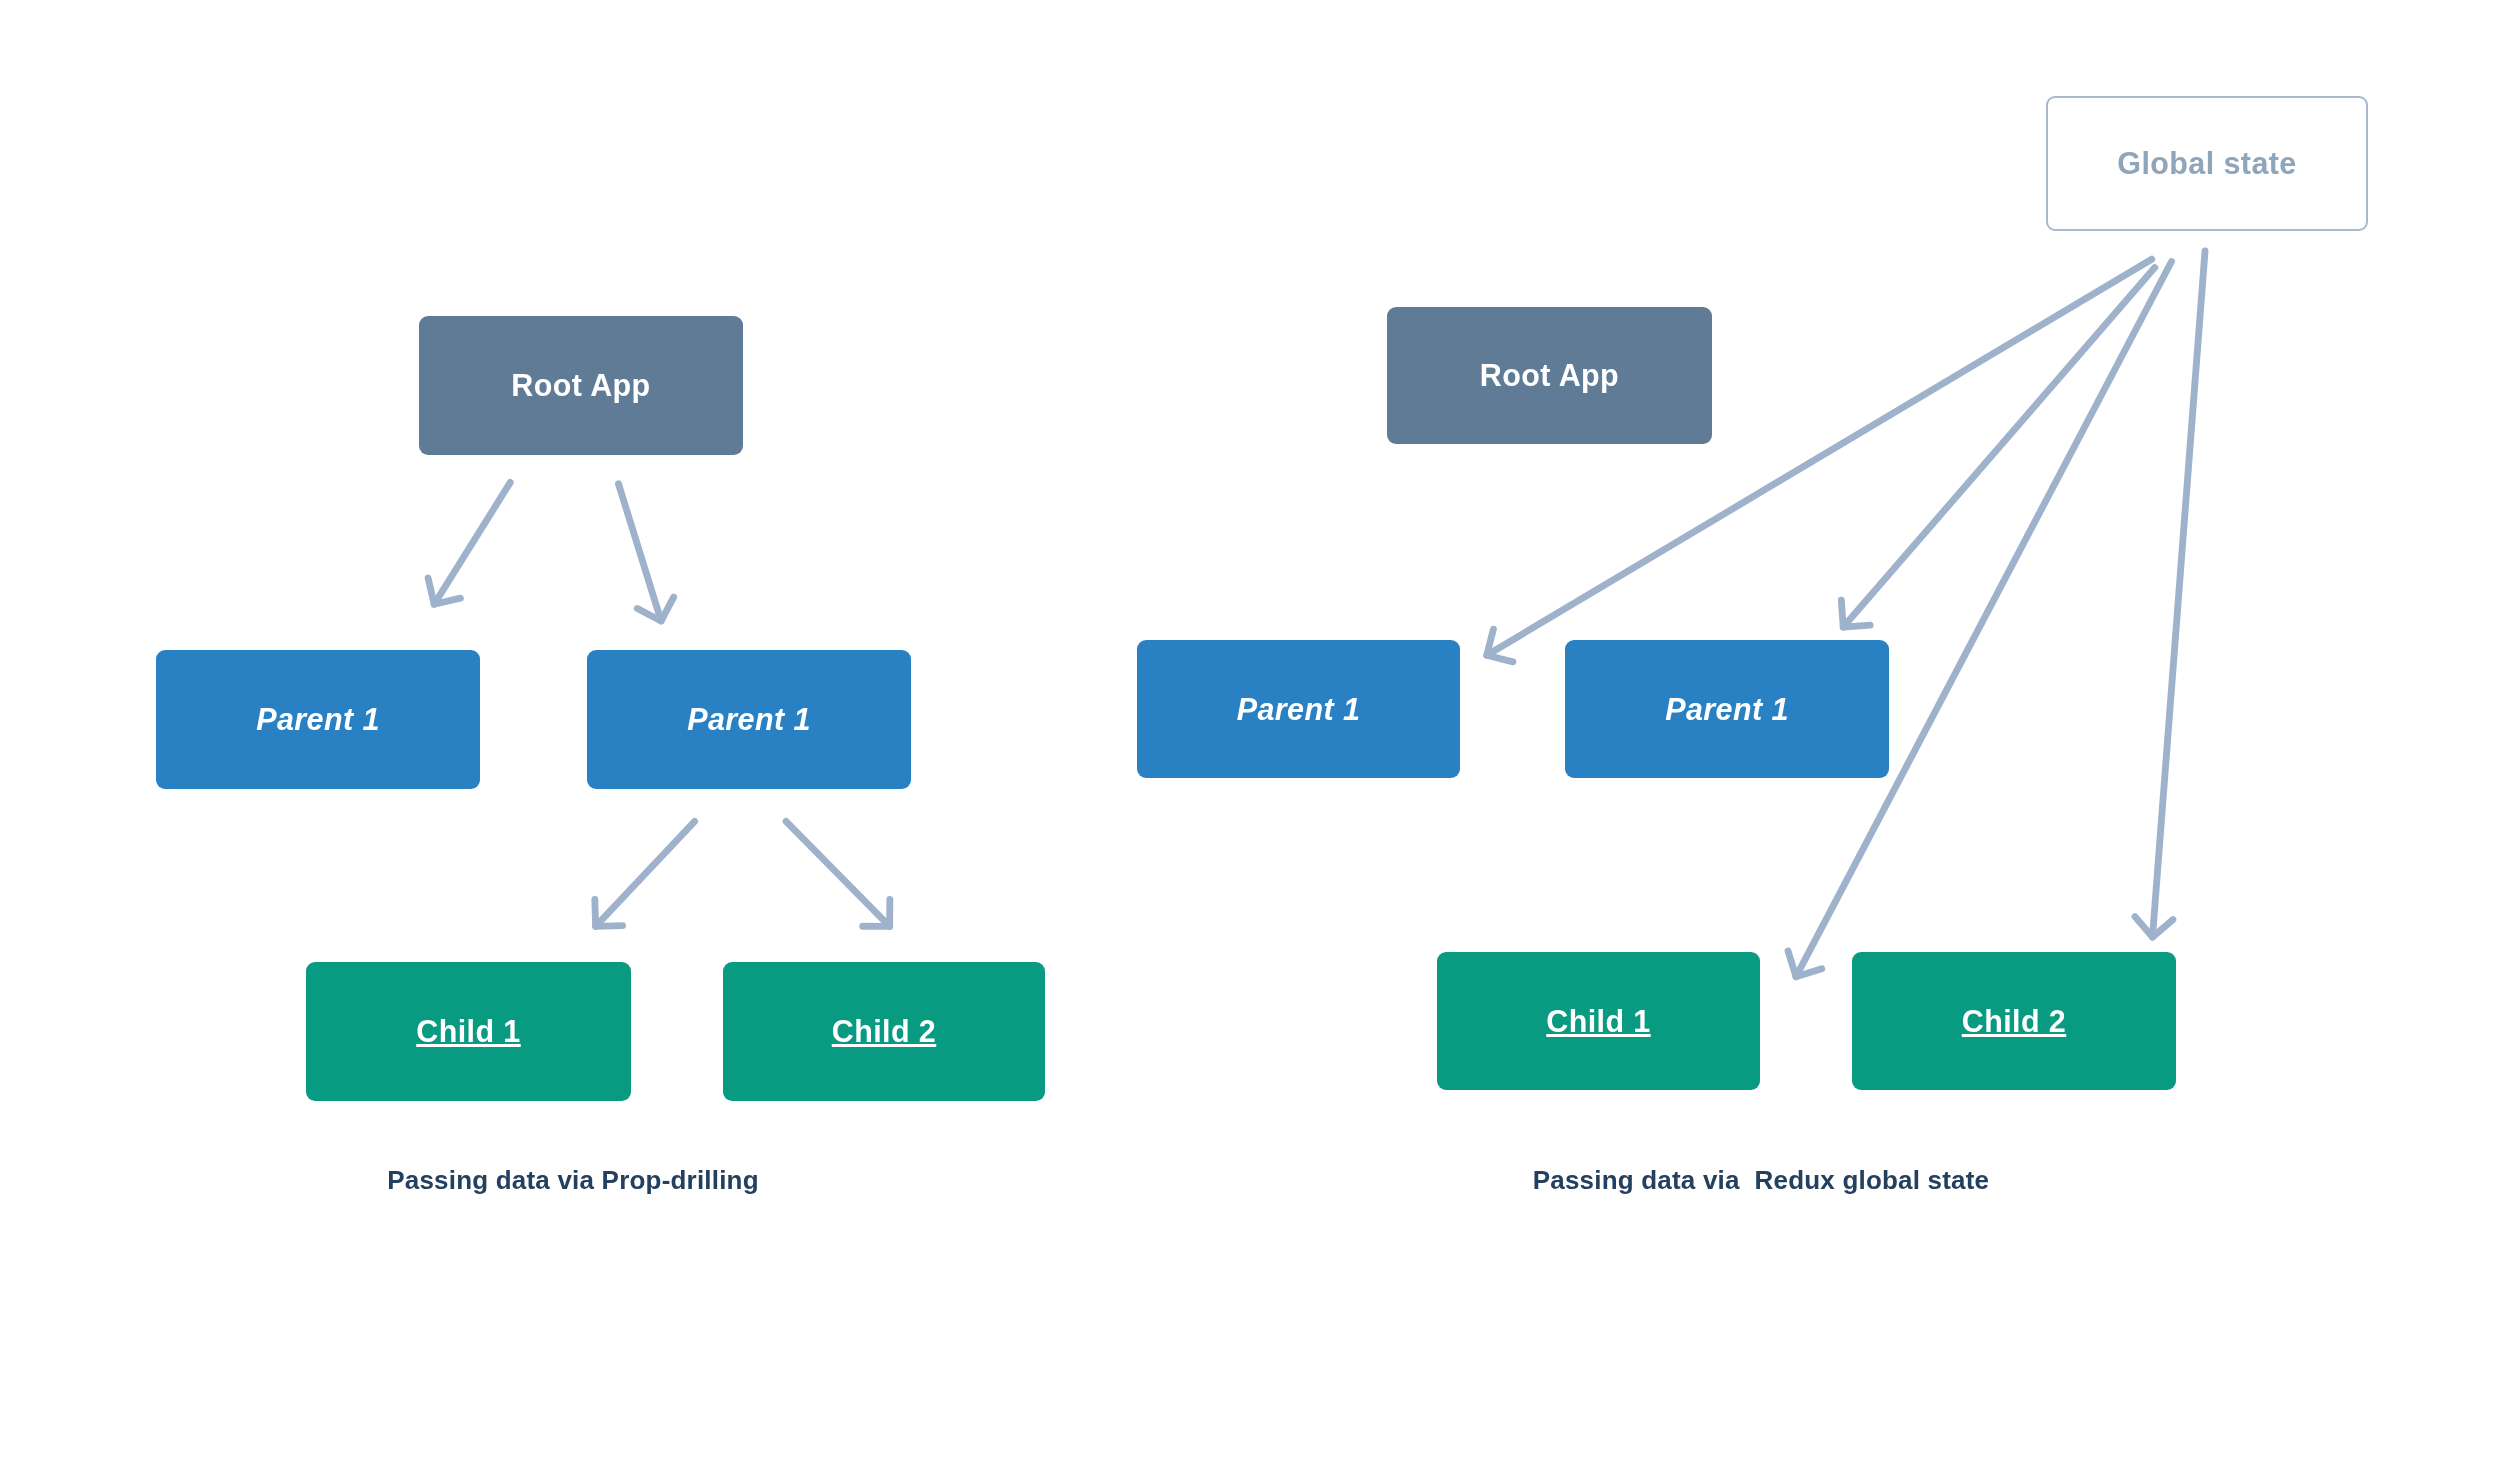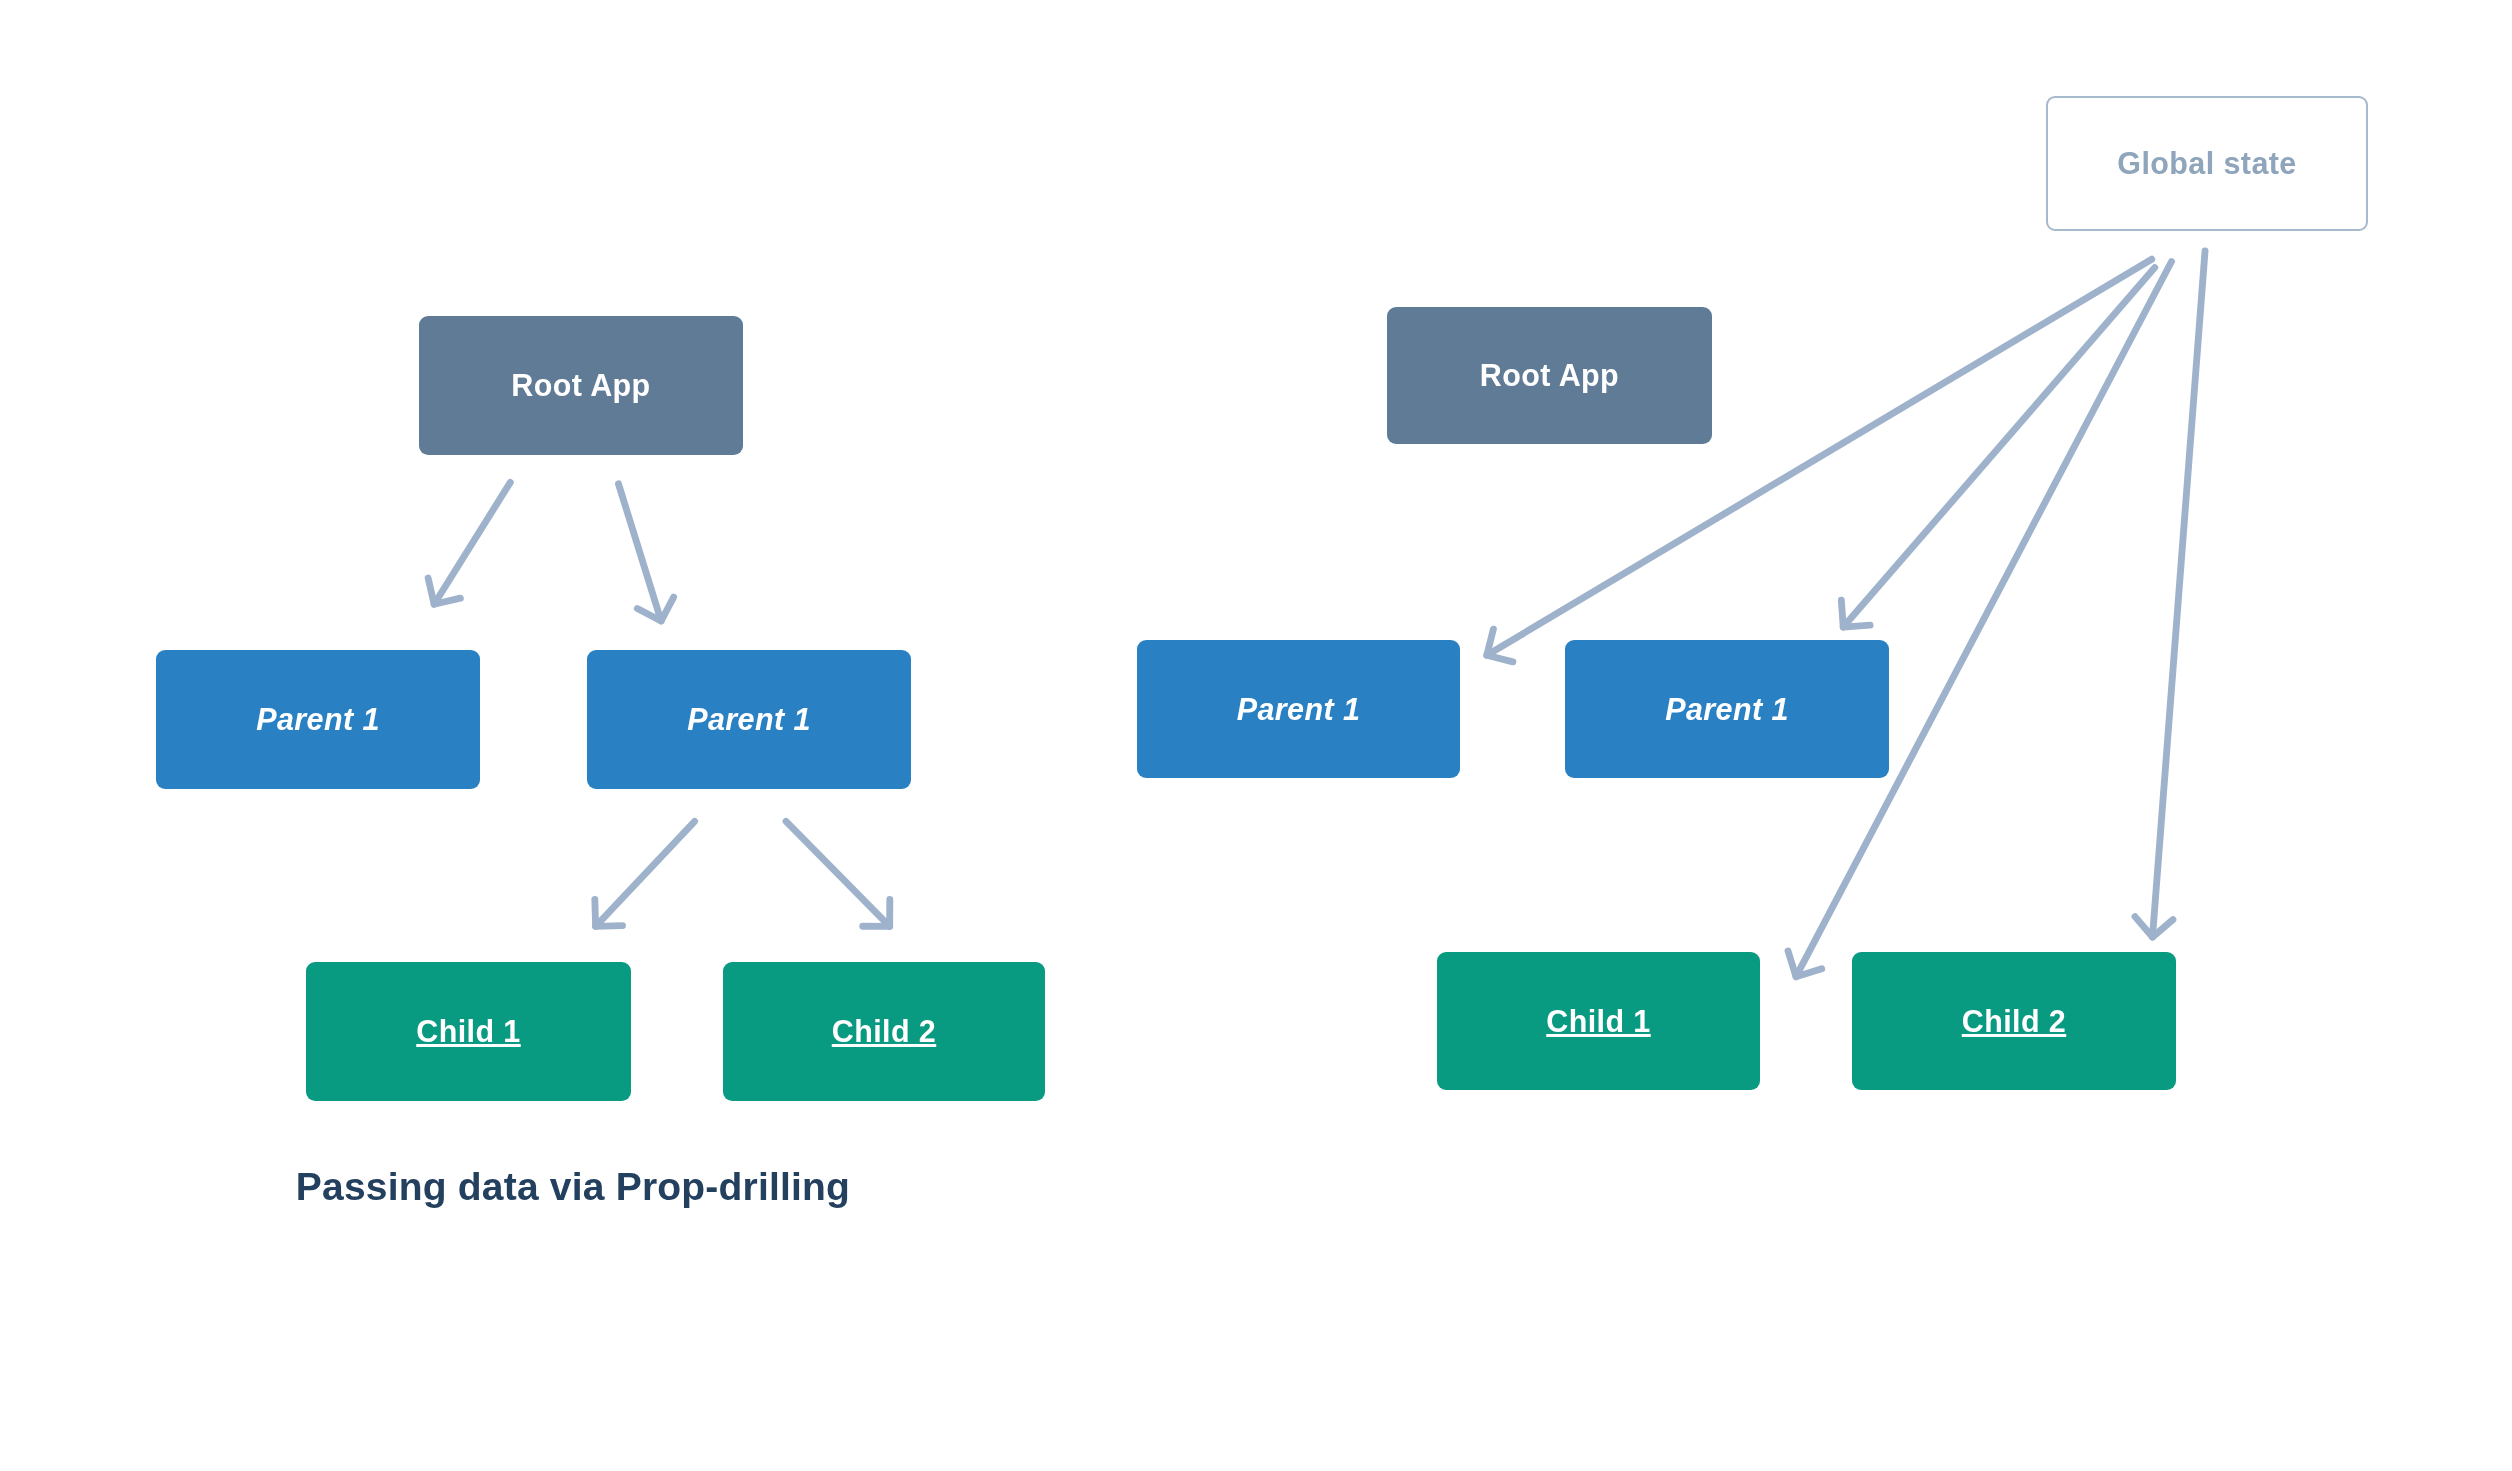--- a/index.html
+++ b/index.html
@@ -43,21 +43,21 @@
     background: #ffffff;
     border: 2.3px solid #a7b9cc;
     color: #8ea5bb;
     border-radius: 9px;
   }
   .caption {
     position: absolute;
     width: 686px;
     text-align: center;
     font-weight: 700;
-    font-size: 39px;
+    font-size: 26px;
     letter-spacing: 0.2px;
     color: #24405f;
     white-space: pre-wrap;
   }
 
   
   #root-l    { left: 408px;  top: 316px;  width: 324px; height: 139px; }
   #parent-l1 { left: 156px;  top: 650px;  width: 324px; height: 139px; }
   #parent-l2 { left: 587px;  top: 650px;  width: 324px; height: 139px; }
   #child-l1  { left: 306px;  top: 962px; width: 325px; height: 139px; }
@@ -104,15 +104,16 @@
   <div class="node green" id="child-l1">Child 1</div>
   <div class="node green" id="child-l2">Child 2</div>
   <div class="caption" id="caption-l">Passing data via Prop-drilling</div>
 
   <div class="node outline" id="global-state">Global state</div>
   <div class="node slate" id="root-r">Root App</div>
   <div class="node blue" id="parent-r1">Parent 1</div>
   <div class="node blue" id="parent-r2">Parent 1</div>
   <div class="node green" id="child-r1">Child 1</div>
   <div class="node green" id="child-r2">Child 2</div>
+  <div class="caption" id="caption-r">Passing data via  Redux global state</div>
 
 </div>
 
 
 </body></html>

